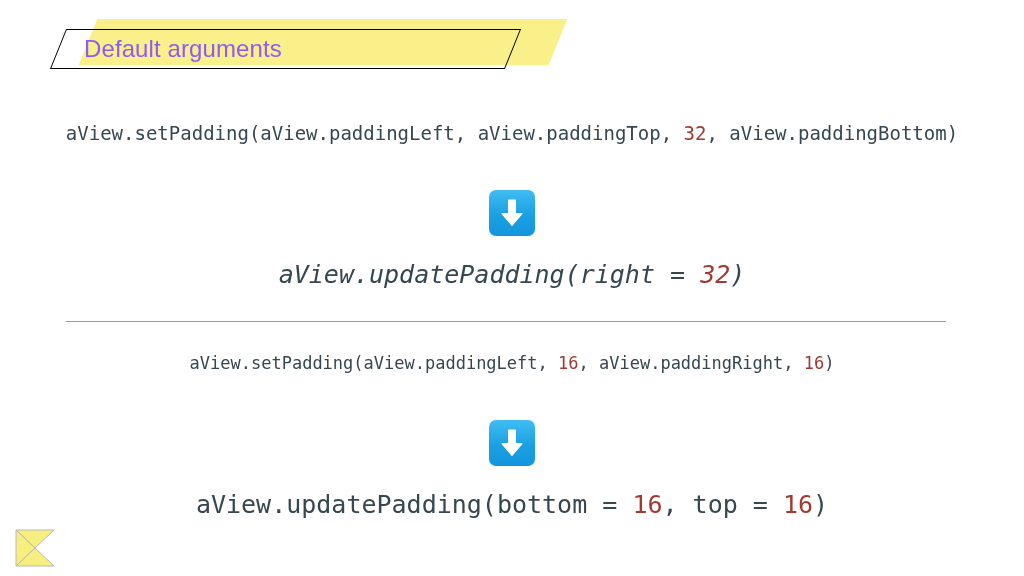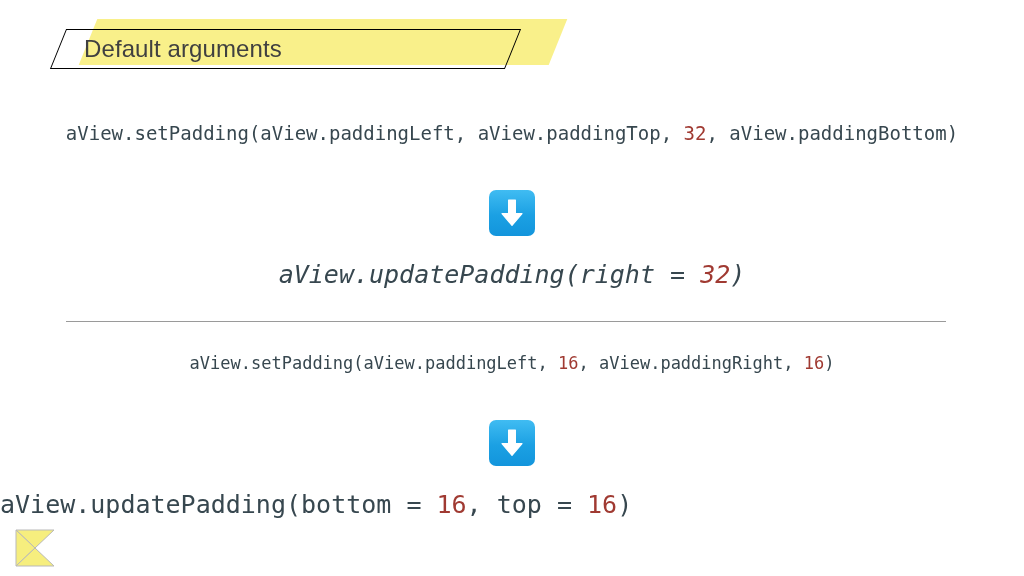--- a/index.html
+++ b/index.html
@@ -42,21 +42,21 @@
     transform: skewX(-22deg);
     background: transparent;
     box-sizing: border-box;
   }
   .title-text {
     position: absolute;
     left: 84px;
     top: 33px;
     font-size: 24px;
     line-height: 32px;
-    color: #404040;
+    color: #8b5cf6;
     font-family: "Liberation Sans", sans-serif;
     letter-spacing: 0.1px;
     white-space: nowrap;
   }
 
   
   .code {
     position: absolute;
     font-family: "DejaVu Sans Mono", monospace;
     color: #37474F;
@@ -87,21 +87,21 @@
     top: 352px;
     width: 1024px;
     text-align: center;
     font-size: 17px;
     line-height: 23px;
   }
   .code-4 {
     left: 0;
     top: 488px;
     width: 1024px;
-    text-align: left;
+    text-align: center;
     font-size: 25px;
     line-height: 34px;
   }
 
   
   .arrow-badge {
     position: absolute;
     width: 46px;
     height: 46px;
     border-radius: 7px;

